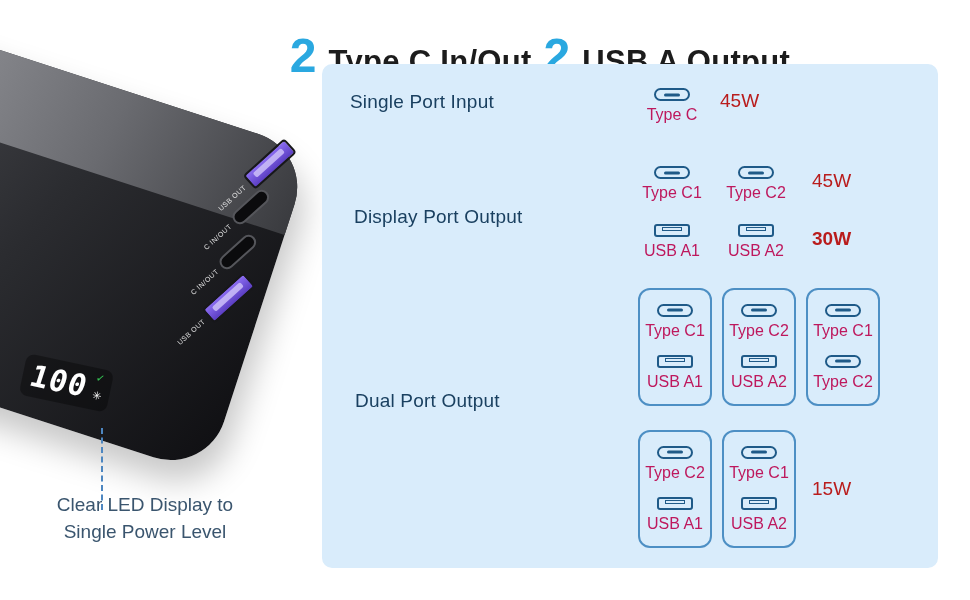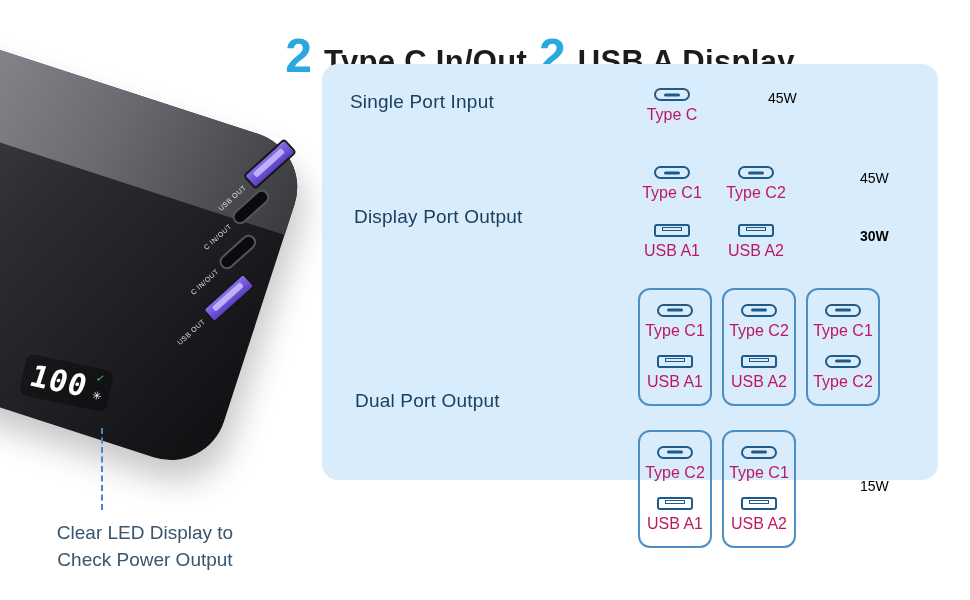--- a/index.html
+++ b/index.html
@@ -12,25 +12,25 @@
   .title{
     position:absolute;top:8px;left:0;width:100%;
     display:flex;justify-content:center;align-items:baseline;gap:12px;
     transform:translateX(55px);
   }
   .title .num{font-size:48px;font-weight:800;color:#2aa8e0;line-height:1;}
   .title .txt{font-size:31px;font-weight:800;color:#1c1c1c;letter-spacing:.3px;margin-top:36px;}
 
   
   .panel{
-    position:absolute;left:322px;top:64px;width:616px;height:416px;
-    background:#d9ecfb;border-radius:16px;
+    position:absolute;left:322px;top:64px;width:616px;height:504px;
+    background:#d9ecfb;border-radius:10px;
   }
   .row-label{position:absolute;font-size:19px;color:#1a4060;font-weight:500;letter-spacing:.2px;}
-  .watt{position:absolute;font-size:14px;color:#000000;font-weight:500;margin-left:48px;}
+  .watt{position:absolute;font-size:19px;color:#b91c1c;font-weight:500;}
 
   .punit{position:absolute;display:flex;flex-direction:column;align-items:center;gap:5px;width:60px;}
   .pname{font-size:16px;color:#be185d;white-space:nowrap;}
 
   .picon{display:block;width:36px;height:13px;box-sizing:border-box;position:relative;}
   .picon.c{border:2px solid #1f5a88;border-radius:8px;}
   .picon.c::after{
     content:"";position:absolute;left:50%;top:50%;transform:translate(-50%,-50%);
     width:16px;height:3px;background:#1f5a88;border-radius:2px;
   }
@@ -78,33 +78,33 @@
   .led-digits{
     font-family:"DejaVu Sans Mono",monospace;font-size:30px;font-weight:bold;color:#ffffff;
     letter-spacing:1px;line-height:1;transform:skewX(-6deg);
   }
   .led-icons{display:flex;flex-direction:column;align-items:center;gap:7px;margin-top:-2px;}
   .led-ok{color:#35c554;font-size:11px;line-height:1;}
   .led-flash{color:#ffffff;font-size:11px;line-height:1;}
 
   .dashed-line{position:absolute;left:101px;top:428px;height:82px;width:0;
                border-left:2px dashed #4d86c0;}
-  .caption{position:absolute;left:0;top:520px;width:290px;text-align:center;
+  .caption{position:absolute;left:0;top:492px;width:290px;text-align:center;
            font-size:19px;color:#3a556e;line-height:1.4;}
 </style>
 </head>
 <body>
 
 <div class="stage">
 
   <header class="title">
     <span class="num">2</span>
     <span class="txt">Type C In/Out</span>
     <span class="num">2</span>
-    <span class="txt">USB A Display</span>
+    <span class="txt">USB A Output</span>
   </header>
 
   <div class="device-body">
     <div class="device-top"></div>
   </div>
 
   <div class="dport" style="left:207px;top:168px;">
     <span class="dlabel">USB OUT</span>
     <span class="jack usb"></span>
   </div>
@@ -125,21 +125,21 @@
     <span class="led-digits">100</span>
     <span class="led-icons">
       <span class="led-ok">✓</span>
       <span class="led-flash">✳</span>
     </span>
   </div>
 
   <div class="dashed-line"></div>
   <div class="caption">
     <div>Clear LED Display to</div>
-    <div>Check Power Output</div>
+    <div>Single Power Level</div>
   </div>
 
   <section class="panel">
 
     <div class="row-label" style="left:28px;top:27px;">Single Port Input</div>
     <div class="punit" style="left:320px;top:24px;">
       <span class="picon c"></span>
       <span class="pname">Type C</span>
     </div>
     <div class="watt" style="left:398px;top:26px;">45W</div>

